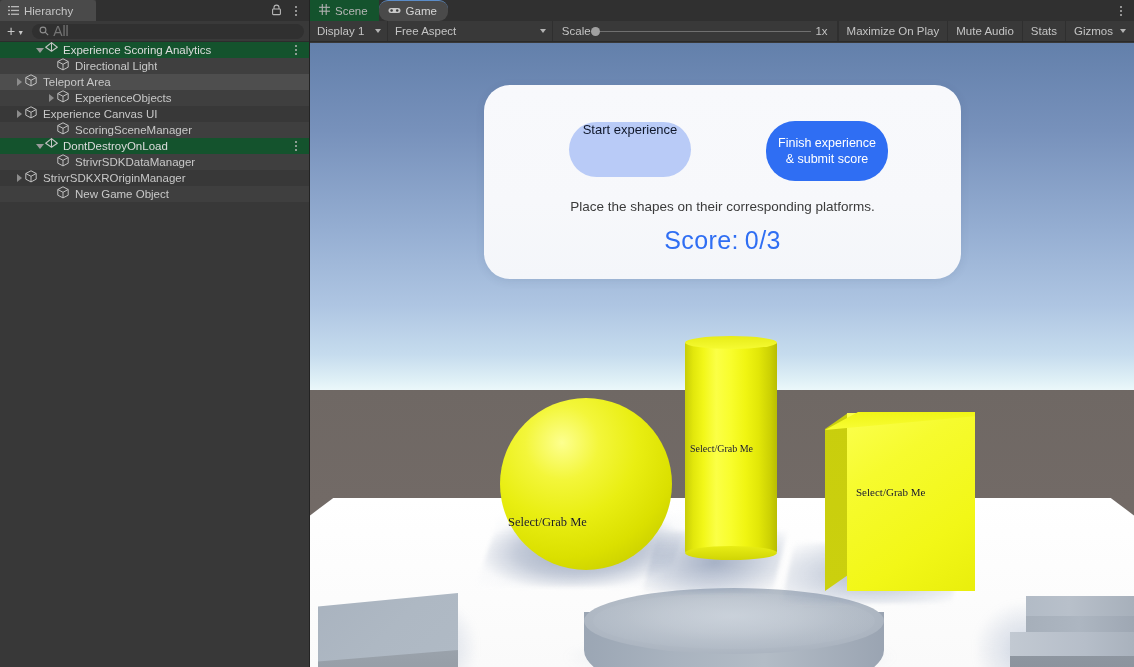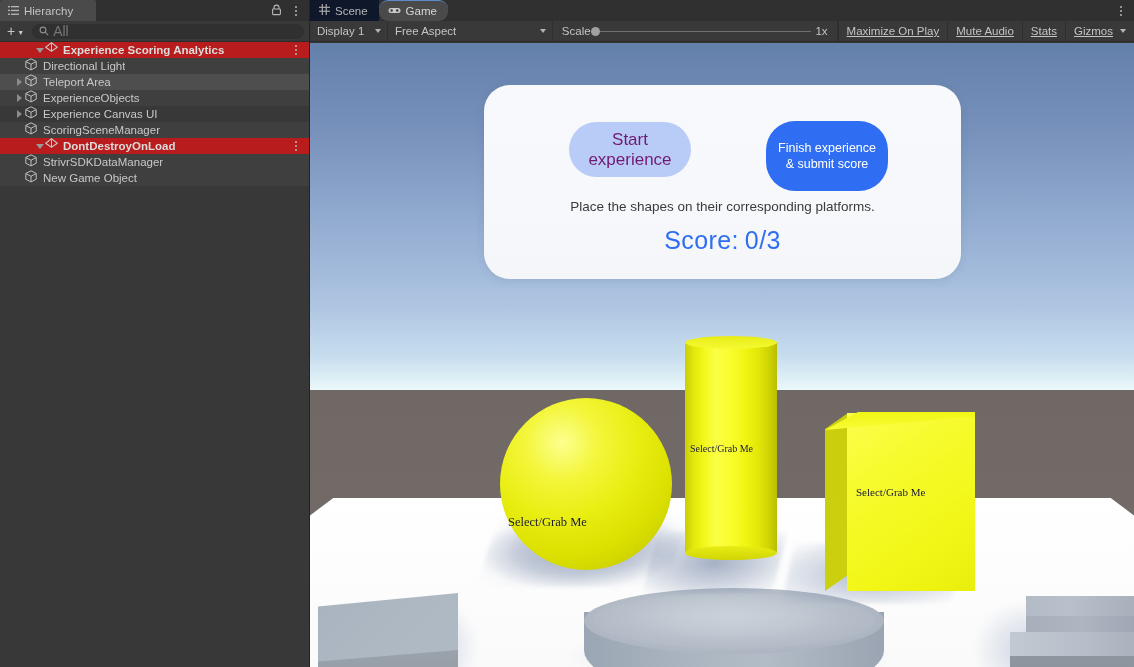--- a/index.html
+++ b/index.html
@@ -89,22 +89,22 @@
 
   .hier-row {
     position: relative;
     height: 16px;
     display: flex;
     align-items: center;
     font-size: 11.5px;
     color: #c8c8c8;
     white-space: nowrap;
   }
-  .hier-row.stripe { background: #3f3f3f; }
-  .hier-row.scene-row { background: #b91c1c; color: #dcdcdc; font-weight: bold; }
+  .hier-row.stripe { background: #3f3f3f; padding-left: 32px; }
+  .hier-row.scene-row { background: #14532d; color: #dcdcdc; font-weight: normal; }
   .hier-row.selected { background: #4e4e4e; }
 
   .hier-row .tw {
     width: 11px; height: 16px;
     display: flex; align-items: center; justify-content: center;
     flex: 0 0 auto;
   }
   .tw .tri-down {
     width: 0; height: 0;
     border-left: 4px solid transparent;
@@ -141,21 +141,21 @@
     height: 21px;
     background: #303030;
     display: flex;
     align-items: stretch;
   }
   .gv-tab {
     display: flex; align-items: center; gap: 5px;
     padding: 0 11px 0 9px;
     font-size: 11.5px;
     color: #b6b6b6;
-    background: #0f172a;
+    background: #14532d;
   }
   .gv-tab.active {
     background: #4a4a4a;
     color: #d6d6d6;
     border-top: 1px solid #5b8cc8;
     border-top-left-radius: 3px;
     border-top-right-radius: 3px;
     border-radius: 9px;
   }
 
@@ -202,21 +202,20 @@
   }
   .scale-val { color: #c4c4c4; }
 
   .tb-spacer { flex: 1; }
 
   .tb-btn {
     display: flex; align-items: center;
     padding: 0 8px;
     border-left: 1px solid #2f2f2f;
     white-space: nowrap;
-    text-decoration: underline;
   }
   .tb-btn .dd-caret {
     width: 0; height: 0;
     border-left: 3.5px solid transparent;
     border-right: 3.5px solid transparent;
     border-top: 4px solid #b4b4b4;
     margin-left: 7px;
   }
 
   
@@ -431,32 +430,32 @@
     background: linear-gradient(to bottom, #f8f9fc 0%, #f7f8fb 60%, #f4f6fa 100%);
     box-shadow: 0 2px 10px rgba(40,60,90,0.10);
   }
 
   #btn-start {
     position: absolute;
     left: 85px; top: 37px;
     width: 122px; height: 55px;
     border-radius: 28px;
     background: #b9cbf7;
-    display: flex; align-items: center; justify-content: center;
-    color: #701a75;
-    font-size: 17px;
+    display: flex; justify-content: center;
+    color: #0f172a;
+    font-size: 13px;
     border: none;
     font-family: "Liberation Sans", sans-serif;
     cursor: default;
   }
 
   #btn-finish {
     position: absolute;
     left: 282px; top: 36px;
-    width: 122px; height: 70px;
+    width: 122px; height: 60px;
     border-radius: 29px;
     background: #2f6ef3;
     display: flex; flex-direction: column;
     align-items: center; justify-content: center;
     color: #ffffff;
     font-size: 12.5px;
     line-height: 16px;
     border: none;
     font-family: "Liberation Sans", sans-serif;
     cursor: default;
@@ -628,20 +627,31 @@
         </div>
         <div class="hier-row stripe">
           <span style="display: inline-block; width: 14px; height: 16px; flex: 0 0 auto;"></span>
           <span class="tw"></span>
           <span class="ico"><svg width="12" height="13" viewBox="0 0 12 13">
               <path d="M6 0.8 L11.2 3.5 L11.2 9.2 L6 11.9 L0.8 9.2 L0.8 3.5 Z" fill="none" stroke="#c0c0c0" stroke-width="1"></path>
               <path d="M0.8 3.5 L6 6.3 L11.2 3.5 M6 6.3 L6 11.9" fill="none" stroke="#c0c0c0" stroke-width="1"></path>
             </svg></span>
           <span class="lbl">StrivrSDKDataManager</span>
         </div>
+        <div class="hier-row">
+          <span style="display: inline-block; width: 14px; height: 16px; flex: 0 0 auto;"></span>
+          <span class="tw">
+            <span class="tri-right"></span>
+          </span>
+          <span class="ico"><svg width="12" height="13" viewBox="0 0 12 13">
+              <path d="M6 0.8 L11.2 3.5 L11.2 9.2 L6 11.9 L0.8 9.2 L0.8 3.5 Z" fill="none" stroke="#c0c0c0" stroke-width="1"></path>
+              <path d="M0.8 3.5 L6 6.3 L11.2 3.5 M6 6.3 L6 11.9" fill="none" stroke="#c0c0c0" stroke-width="1"></path>
+            </svg></span>
+          <span class="lbl">StrivrSDKXROriginManager</span>
+        </div>
         <div class="hier-row stripe">
           <span style="display: inline-block; width: 14px; height: 16px; flex: 0 0 auto;"></span>
           <span class="tw"></span>
           <span class="ico"><svg width="12" height="13" viewBox="0 0 12 13">
               <path d="M6 0.8 L11.2 3.5 L11.2 9.2 L6 11.9 L0.8 9.2 L0.8 3.5 Z" fill="none" stroke="#c0c0c0" stroke-width="1"></path>
               <path d="M0.8 3.5 L6 6.3 L11.2 3.5 M6 6.3 L6 11.9" fill="none" stroke="#c0c0c0" stroke-width="1"></path>
             </svg></span>
           <span class="lbl">New Game Object</span>
         </div>
       </div>

